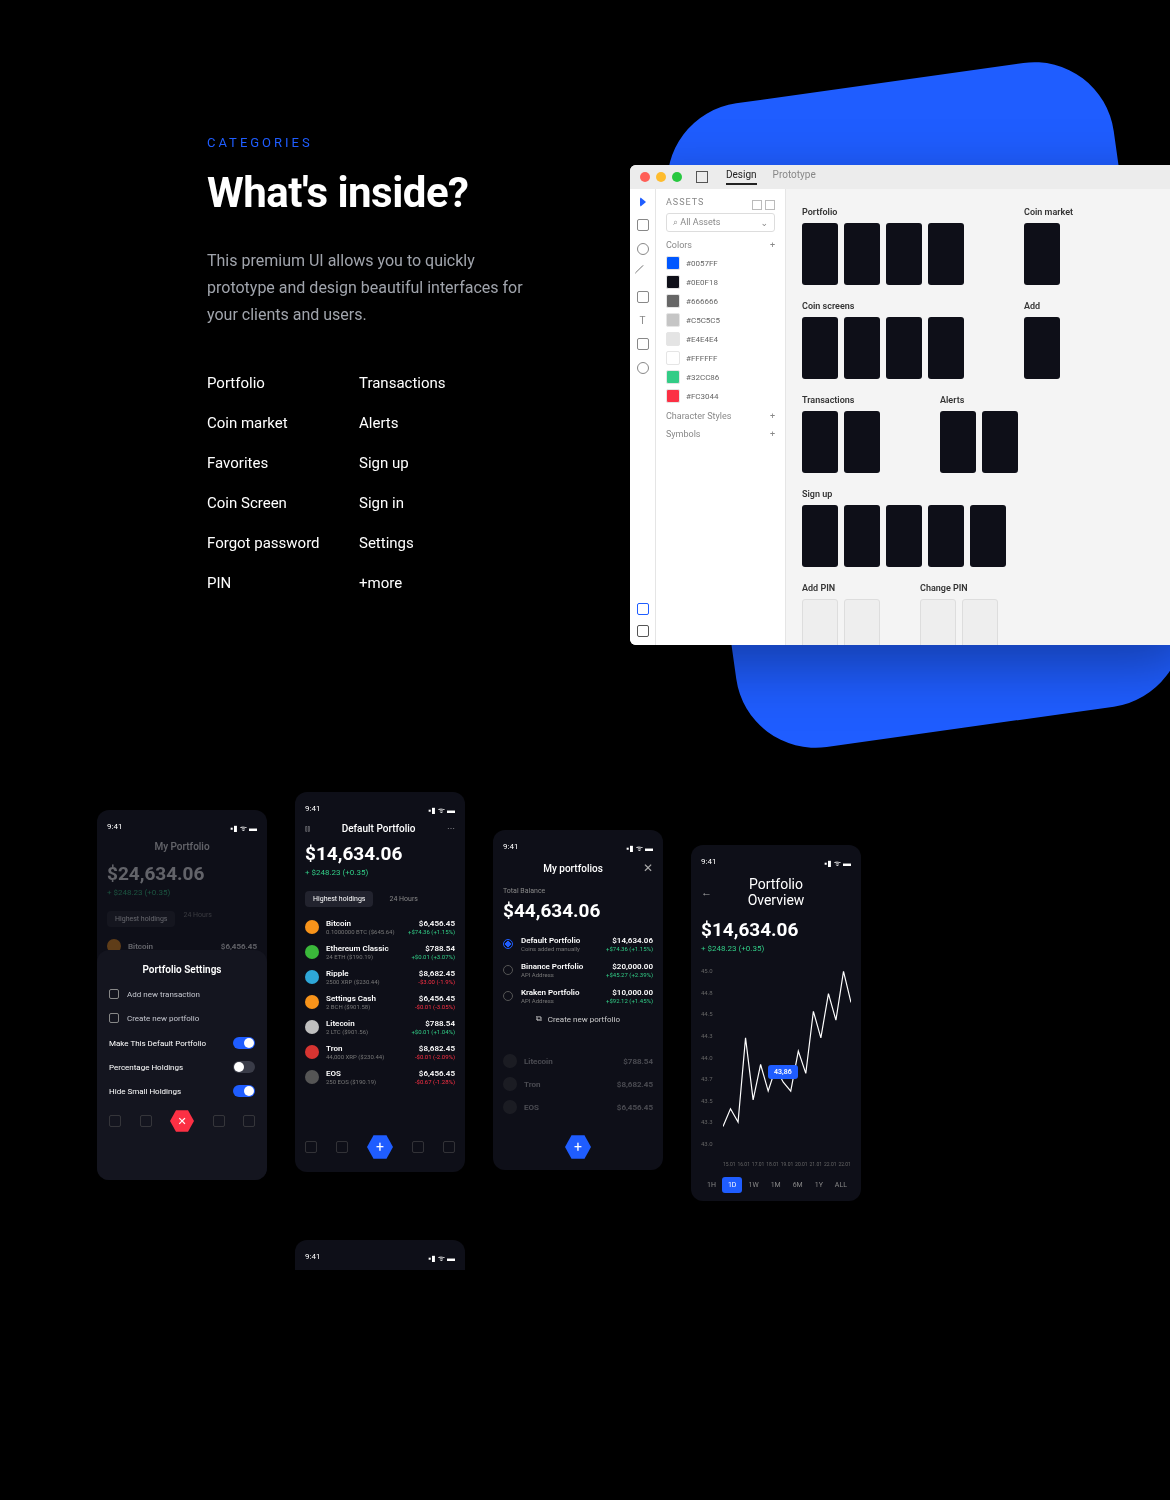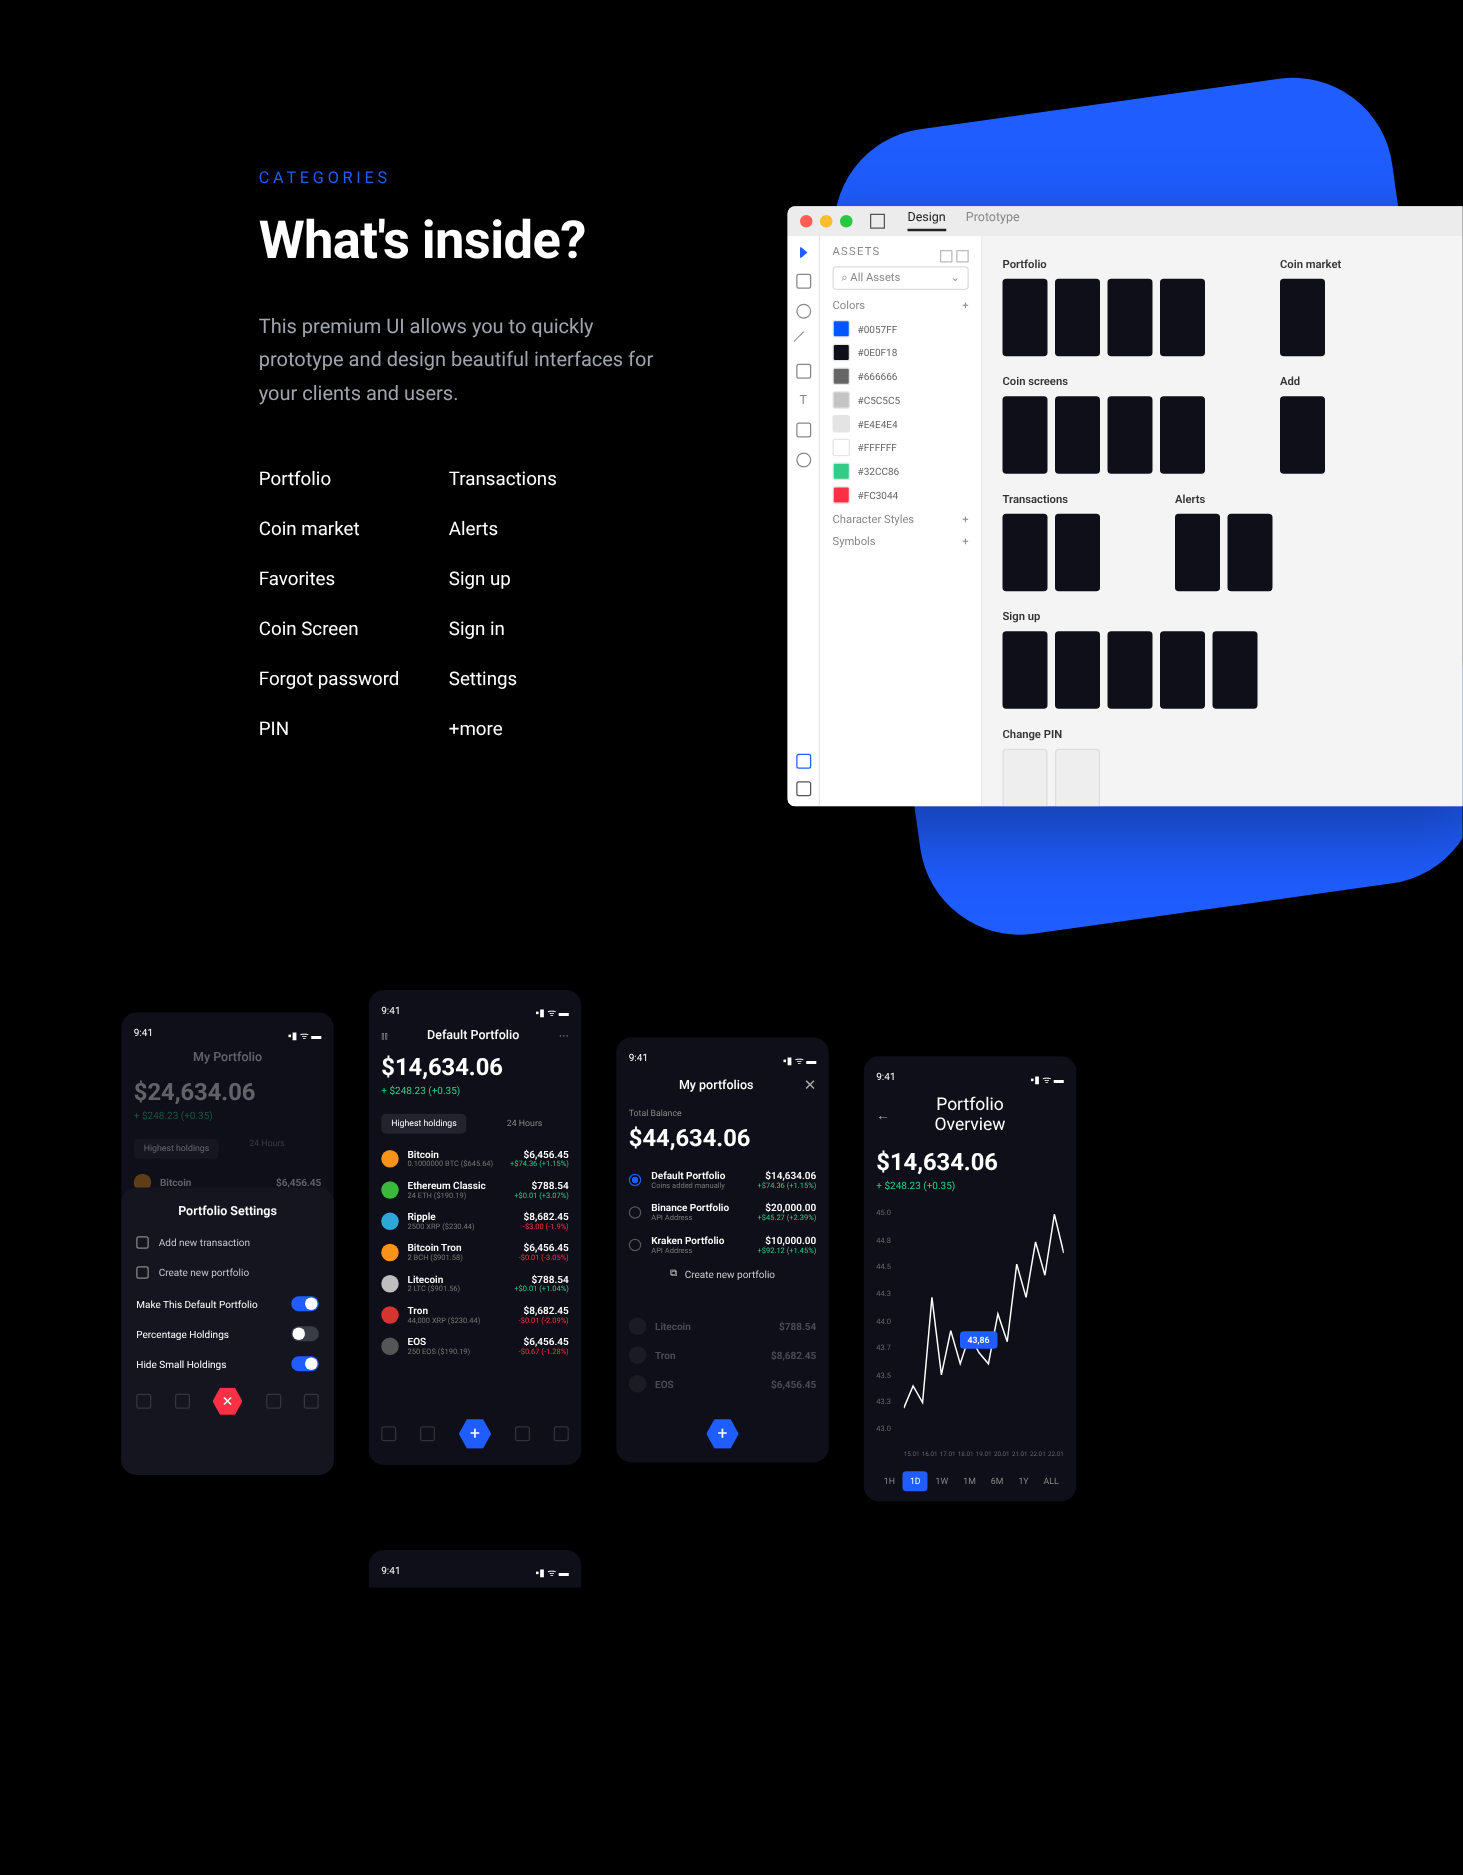--- a/index.html
+++ b/index.html
@@ -63,21 +63,21 @@
 .toggle{width:22px;height:12px;border-radius:6px;background:#1f5dff;position:relative}
 .toggle::after{content:"";position:absolute;right:1px;top:1px;width:10px;height:10px;background:#fff;border-radius:50%}
 .toggle.off{background:#3a3c48}
 .toggle.off::after{left:1px;right:auto}
 .sheet-bar{display:flex;justify-content:space-between;align-items:center;margin-top:10px}
 .sheet-bar .sbi{width:12px;height:12px;border:1px solid #555;border-radius:2px;opacity:.5}
 .hex-close{width:24px;height:24px;background:#fc3044;clip-path:polygon(25% 5%,75% 5%,100% 50%,75% 95%,25% 95%,0 50%);display:flex;align-items:center;justify-content:center;font-size:11px}
 
 
 .ph2{height:380px;position:relative;margin-top:-18px}
-.tabs2{display:flex;gap:24px;margin-bottom:12px;font-size:7px;color:#888}
+.tabs2{display:flex;gap:8px;margin-bottom:12px;font-size:7px;color:#888}
 .tabs2 .active{background:#22232e;padding:4px 8px;border-radius:4px;color:#fff}
 .coin-row{display:flex;align-items:center;gap:7px;margin-bottom:9px}
 .coin-ic{width:14px;height:14px;border-radius:50%;flex-shrink:0}
 .coin-mid{flex:1}
 .coin-name{font-size:8px;font-weight:600}
 .coin-sub{font-size:6px;color:#777}
 .coin-right{text-align:right}
 .coin-val{font-size:8px;font-weight:600}
 .coin-chg{font-size:6px}
 .pos{color:#32cc86}.neg{color:#fc3044}
@@ -282,20 +282,27 @@
       <div class="canvas-sec">Sign up</div>
       <div class="shots">
           <div class="shot"></div>
           <div class="shot"></div>
           <div class="shot"></div>
           <div class="shot"></div>
           <div class="shot"></div>
         </div>
       <div style="display:flex;gap:40px">
         <div>
+          <div class="canvas-sec">Add PIN</div>
+          <div class="shots">
+              <div class="shot light"></div>
+              <div class="shot light"></div>
+            </div>
+        </div>
+        <div>
           <div class="canvas-sec">Change PIN</div>
           <div class="shots">
               <div class="shot light"></div>
               <div class="shot light"></div>
             </div>
         </div>
       </div>
     </div>
   </div>
 </div>
@@ -403,21 +410,21 @@
             <div class="coin-sub">2500 XRP ($230.44)</div>
           </div>
   <div class="coin-right">
             <div class="coin-val">$8,682.45</div>
             <div class="coin-chg neg">-$3.00 (-1.9%)</div>
           </div>
         </div>
         <div class="coin-row">
           <div class="coin-ic" style="background:#f7931a"></div>
   <div class="coin-mid">
-            <div class="coin-name">Bitcoin Tron</div>
+            <div class="coin-name">Settings Cash</div>
             <div class="coin-sub">2 BCH ($901.58)</div>
           </div>
   <div class="coin-right">
             <div class="coin-val">$6,456.45</div>
             <div class="coin-chg neg">-$0.01 (-3.05%)</div>
           </div>
         </div>
         <div class="coin-row">
           <div class="coin-ic" style="background:#bfbfbf"></div>
   <div class="coin-mid">

